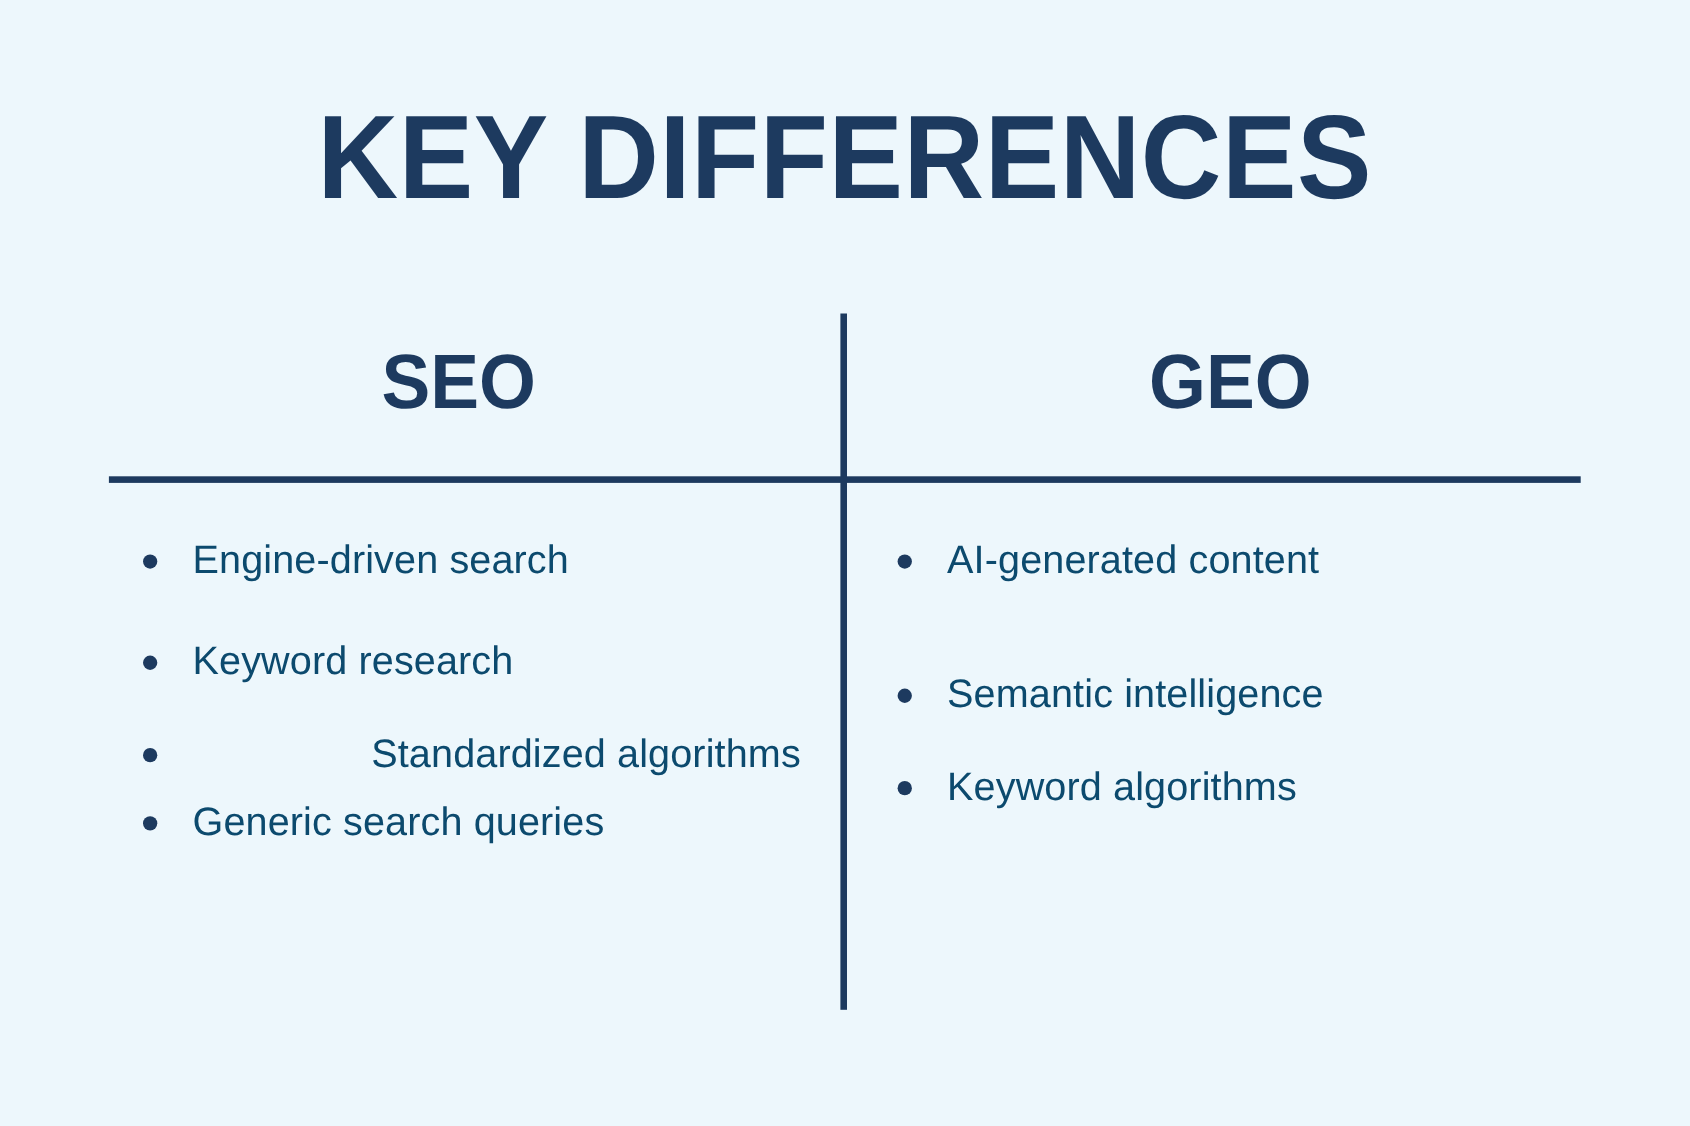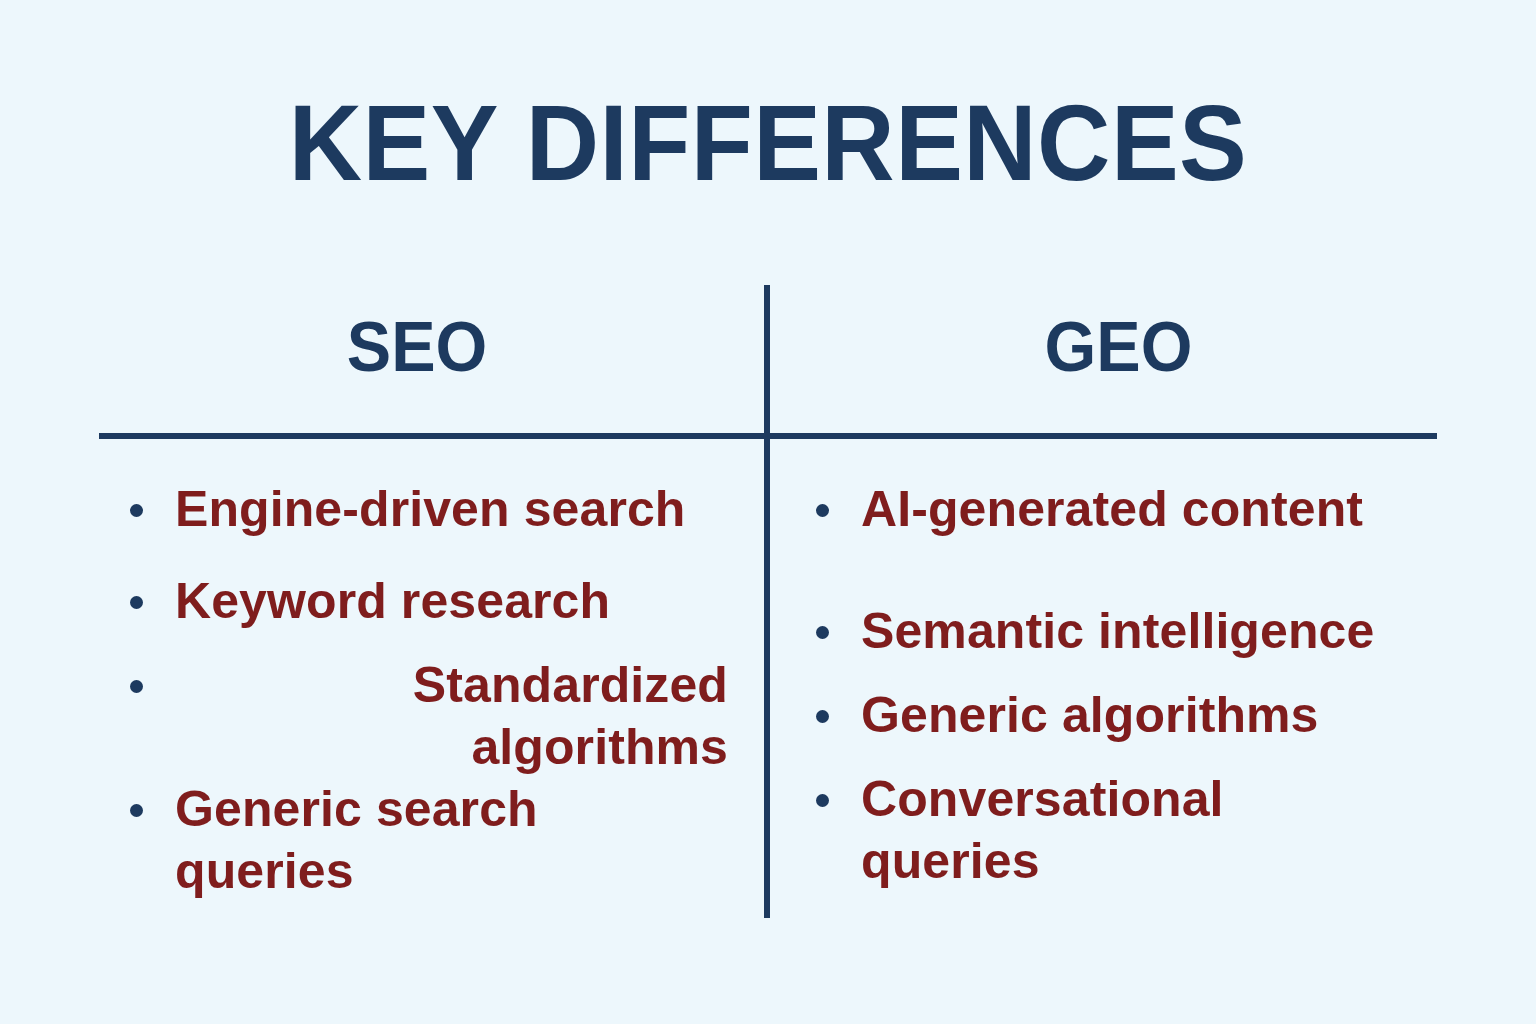--- a/index.html
+++ b/index.html
@@ -79,24 +79,24 @@
   .col.right { left: 814px; width: 600px; }
 
   ul.bullets {
     list-style: none;
     margin: 0;
     padding: 0;
   }
   ul.bullets li {
     position: relative;
     padding-left: 47px;
-    font-size: 50px;
+    font-size: 36px;
     line-height: 62px;
-    font-weight: 700;
-    color: #7f1d1d;
+    font-weight: 400;
+    color: #0c4a6e;
     letter-spacing: 0.1px;
   }
   ul.bullets li .dot {
     position: absolute;
     left: 2px;
     top: 26px;
     width: 13px;
     height: 13px;
     border-radius: 50%;
     background: #1d3a5f;
@@ -154,22 +154,18 @@
       <li class="gap-a">
         <span class="dot"></span>
         <span class="wrapline">AI-generated content</span>
       </li>
       <li class="gap-b">
         <span class="dot"></span>
         <span class="wrapline">Semantic intelligence</span>
       </li>
       <li class="gap-c">
         <span class="dot"></span>
-        <span class="wrapline">Generic algorithms</span>
-      </li>
-      <li class="gap-d">
-        <span class="dot"></span>
-        <span class="wrapline">Conversational queries</span>
+        <span class="wrapline">Keyword algorithms</span>
       </li>
     </ul>
   </div>
 
 </div>
 
 </body></html>

